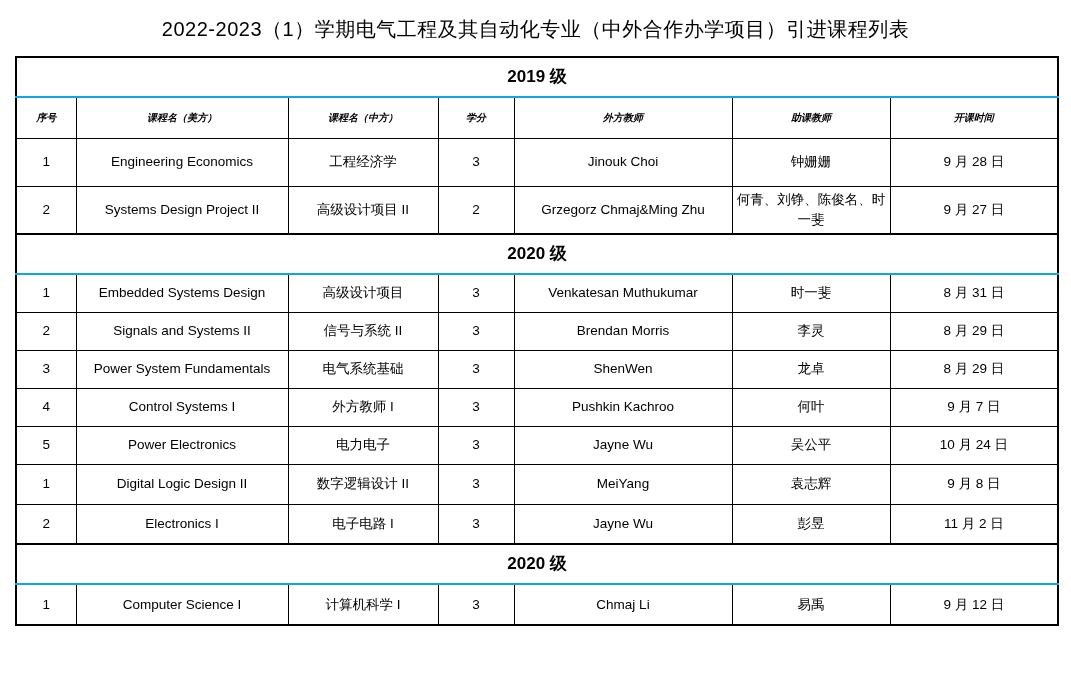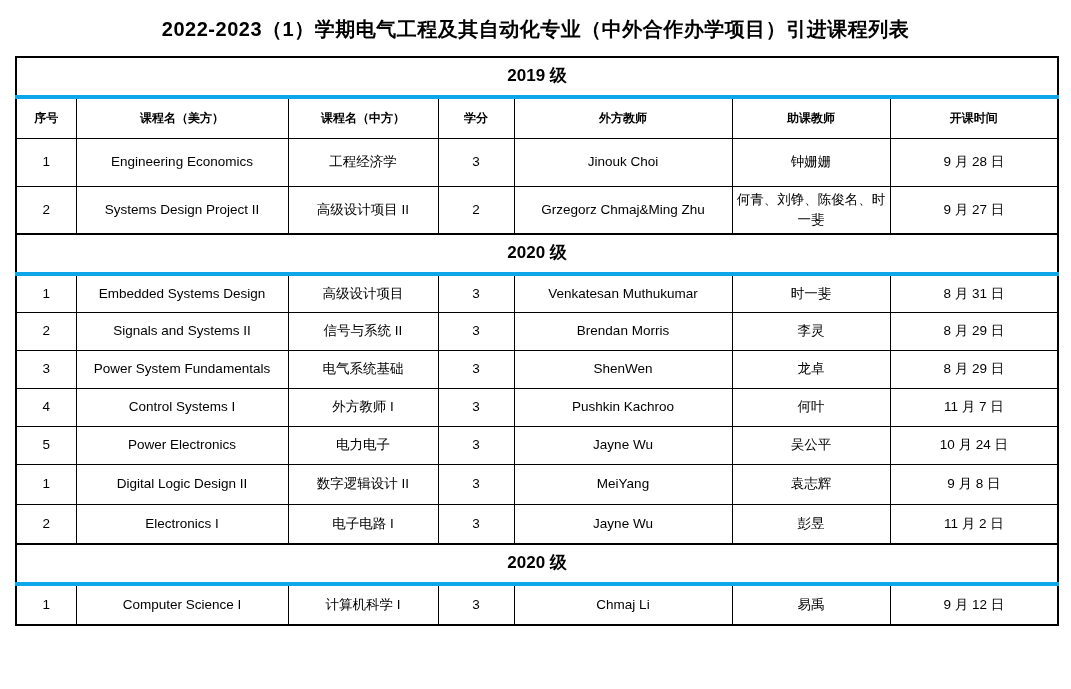--- a/index.html
+++ b/index.html
@@ -13,21 +13,21 @@
     position: relative;
     width: 1071px;
     height: 689px;
     background: #ffffff;
     overflow: hidden;
   }
   .doc-title {
     margin-top: 16px;
     text-align: center;
     font-size: 20px;
-    font-weight: bold;
+    font-weight: normal;
     letter-spacing: 0.5px;
     color: #000000;
   }
   table.course-table {
     border-collapse: collapse;
     table-layout: fixed;
     width: 1042px;
     margin-left: 15px;
     margin-top: 13px;
     border: 2px solid #000000;
@@ -39,27 +39,28 @@
     padding: 2px 4px;
     font-size: 13.5px;
     line-height: 1.45;
     overflow: hidden;
     word-break: break-all;
   }
   tr.section-row td {
     font-size: 17px;
     font-weight: bold;
     height: 40px;
-    border-bottom: 4px solid #0ea5e9;
+    border-bottom: 2px solid #0ea5e9;
     border-top: 2px solid #000000;
   }
   tr.header-row td {
-    font-size: 12px;
+    font-size: 10px;
     font-weight: bold;
     height: 41px;
+    font-style: italic;
   }
   tr.data-row td { font-weight: normal; }
 </style>
 </head>
 <body>
 
 <div class="page">
   <div class="doc-title">2022-2023（1）学期电气工程及其自动化专业（中外合作办学项目）引进课程列表</div>
 
   <table class="course-table">
@@ -133,21 +134,21 @@
           <td>龙卓</td>
           <td>8 月 29 日</td>
         </tr>
         <tr class="data-row" style="height: 38px;">
           <td>4</td>
           <td>Control Systems I</td>
           <td>外方教师 I</td>
           <td>3</td>
           <td>Pushkin Kachroo</td>
           <td>何叶</td>
-          <td>11 月 7 日</td>
+          <td>9 月 7 日</td>
         </tr>
         <tr class="data-row" style="height: 38px;">
           <td>5</td>
           <td>Power Electronics</td>
           <td>电力电子</td>
           <td>3</td>
           <td>Jayne Wu</td>
           <td>吴公平</td>
           <td>10 月 24 日</td>
         </tr>

